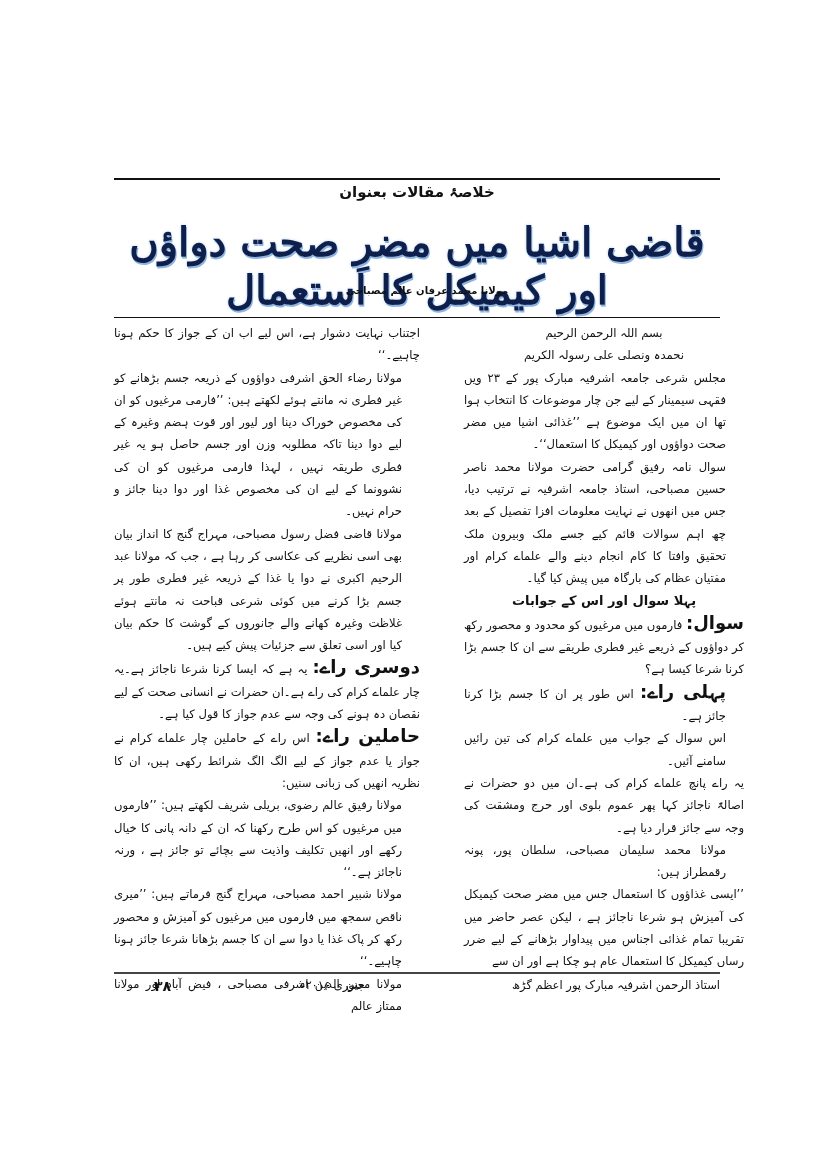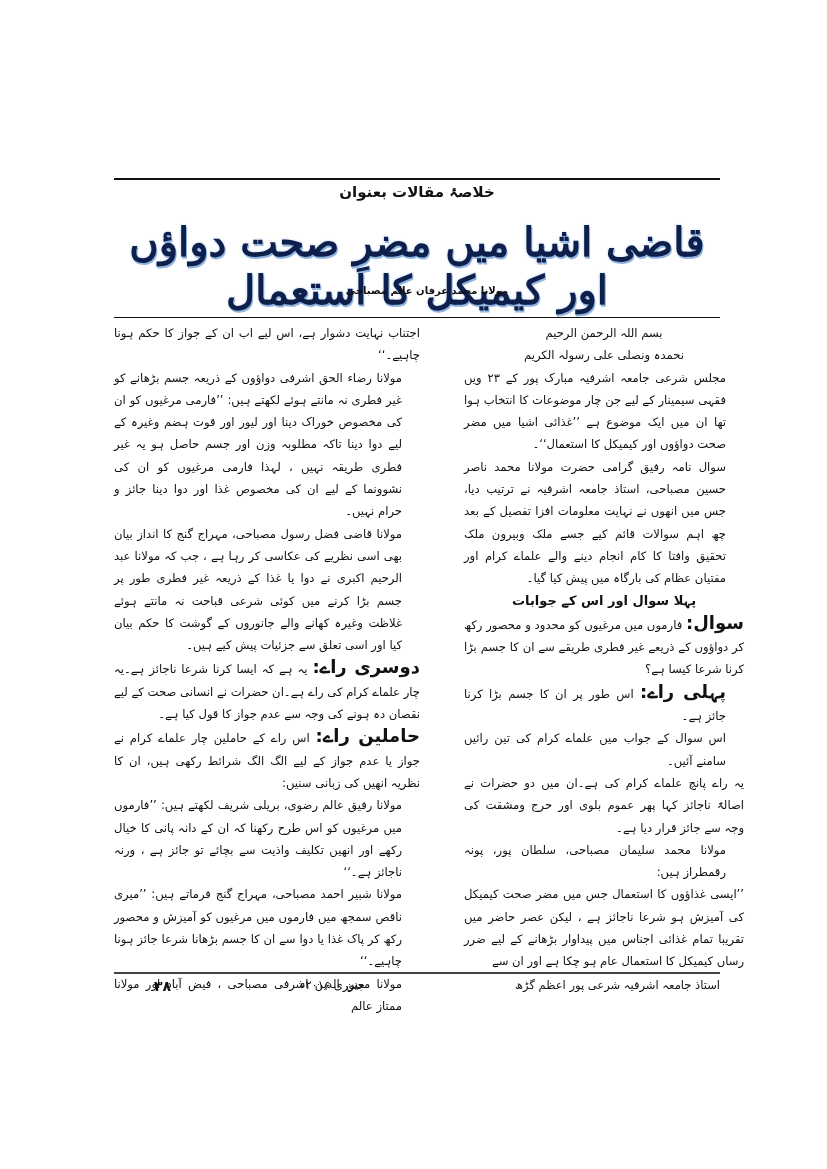--- a/index.html
+++ b/index.html
@@ -70,15 +70,15 @@
       <span>اس راے کے حاملین چار علماے کرام نے جواز یا عدم جواز کے لیے الگ الگ شرائط رکھی ہیں، ان کا نظریہ انھیں کی زبانی سنیں:</span>
     </p>
     <p class="indent">مولانا رفیق عالم رضوی، بریلی شریف لکھتے ہیں: ’’فارموں میں مرغیوں کو اس طرح رکھنا کہ ان کے دانہ پانی کا خیال رکھے اور انھیں تکلیف واذیت سے بچائے تو جائز ہے ، ورنہ ناجائز ہے۔‘‘</p>
     <p class="indent">مولانا شبیر احمد مصباحی، مہراج گنج فرماتے ہیں: ’’میری ناقص سمجھ میں فارموں میں مرغیوں کو آمیزش و محصور رکھ کر پاک غذا یا دوا سے ان کا جسم بڑھانا شرعا جائز ہونا چاہیے۔‘‘</p>
     <p class="indent">مولانا معین الدین اشرفی مصباحی ، فیض آباد اور مولانا ممتاز عالم</p>
   </div>
 
   <div class="rule-bottom"></div>
   <div class="footer-page">۳۸</div>
   <div class="footer-date">جنوری ۲۰۱۶ء</div>
-  <div class="footer-pub">استاذ جامعہ اشرفیہ شرعی پور اعظم گڑھ</div>
+  <div class="footer-pub">استاذ الرحمن اشرفیہ مبارک پور اعظم گڑھ</div>
 
 </div>
 
 </body></html>

